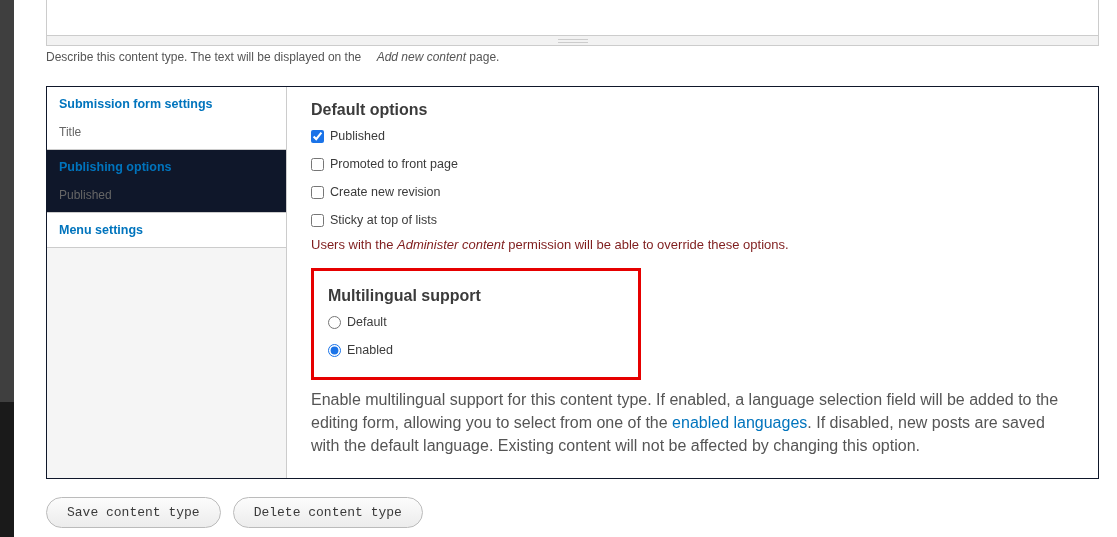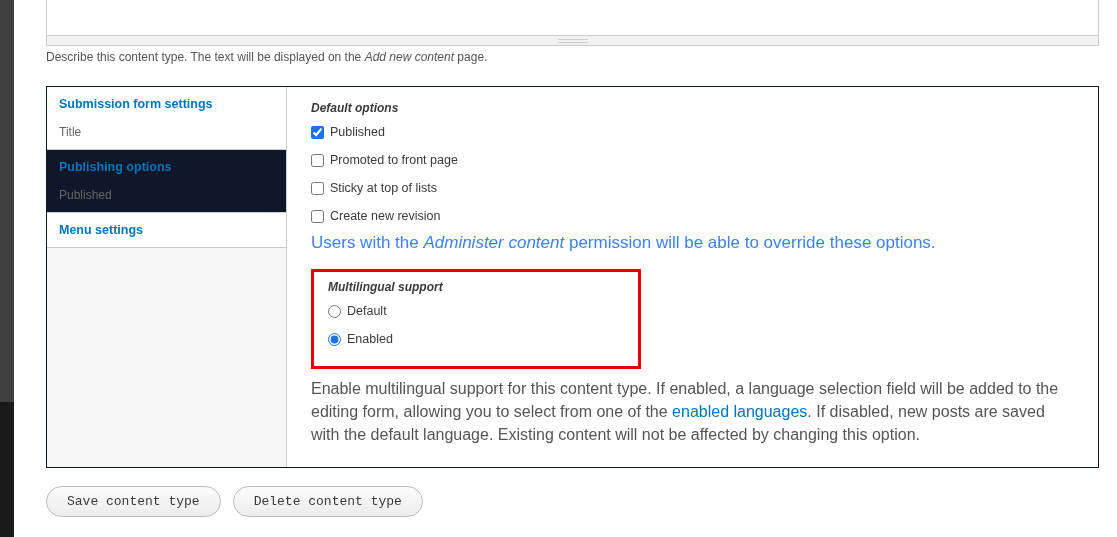--- a/index.html
+++ b/index.html
@@ -51,21 +51,21 @@
       width: 30px;
       height: 2px;
       border-top: 1px solid #ccc;
       border-bottom: 1px solid #ccc;
     }
     .description {
       font-size: 12px;
       color: #555;
       margin-bottom: 22px;
     }
-    .description .italic { font-style: italic; }
+    .description .italic { font-style: italic; margin-left: 12px; }
     .tabs-wrapper {
       display: flex;
       border: 1px solid #0f172a;
       min-height: 380px;
     }
     .tabs-nav {
       width: 240px;
       background: #f5f5f5;
       border-right: 1px solid #ccc;
     }
@@ -86,51 +86,50 @@
       color: #666;
       font-size: 12px;
       margin-top: 14px;
     }
     .tabs-content {
       flex: 1;
       padding: 14px 24px 20px 24px;
     }
     .section-heading {
       font-weight: bold;
-      font-size: 12px;
+      font-size: 16px;
       margin-bottom: 10px;
-      font-style: italic;
     }
     .option-row {
       margin-bottom: 14px;
       display: flex;
       align-items: center;
       gap: 6px;
     }
     .option-row input[type=checkbox],
     .option-row input[type=radio] {
       width: 13px;
       height: 13px;
       accent-color: #1a73e8;
     }
     .option-row label {
       font-size: 12.5px;
       cursor: pointer;
     }
     .help-line {
-      font-size: 17px;
-      color: #3b82f6;
+      font-size: 13px;
+      color: #7f1d1d;
       margin-top: -4px;
       margin-bottom: 4px;
     }
     .help-line .italic { font-style: italic; }
     .link { color: #0074bd; cursor: pointer; }
     .highlight-box {
       border: 3px solid #e60000;
-      padding: 8px 14px 6px 14px;
+      padding: 16px 14px 6px 14px;
       margin-top: 16px;
       margin-bottom: 8px;
       width: 330px;
     }
     .multi-help {
       font-size: 16px;
       color: #555;
       line-height: 1.45;
       margin-top: 2px;
     }
@@ -183,26 +182,26 @@
 
       <div class="option-row">
         <input type="checkbox" checked="" id="cb1" style="">
         <label for="cb1">Published</label>
       </div>
       <div class="option-row">
         <input type="checkbox" id="cb2" style="">
         <label for="cb2">Promoted to front page</label>
       </div>
       <div class="option-row">
+        <input type="checkbox" id="cb4" style="">
+        <label for="cb4">Create new revision</label>
+      </div>
+      <div class="option-row">
         <input type="checkbox" id="cb3" style="">
         <label for="cb3">Sticky at top of lists</label>
-      </div>
-      <div class="option-row">
-        <input type="checkbox" id="cb4" style="">
-        <label for="cb4">Create new revision</label>
       </div>
 
       <p class="help-line">
         <span>Users with the </span><span class="italic">Administer content</span><span> permission will be able to override these options.</span>
       </p>
 
       <div class="highlight-box">
         <div class="section-heading">Multilingual support</div>
         <div class="option-row">
           <input type="radio" name="ml" id="r1" style="">

